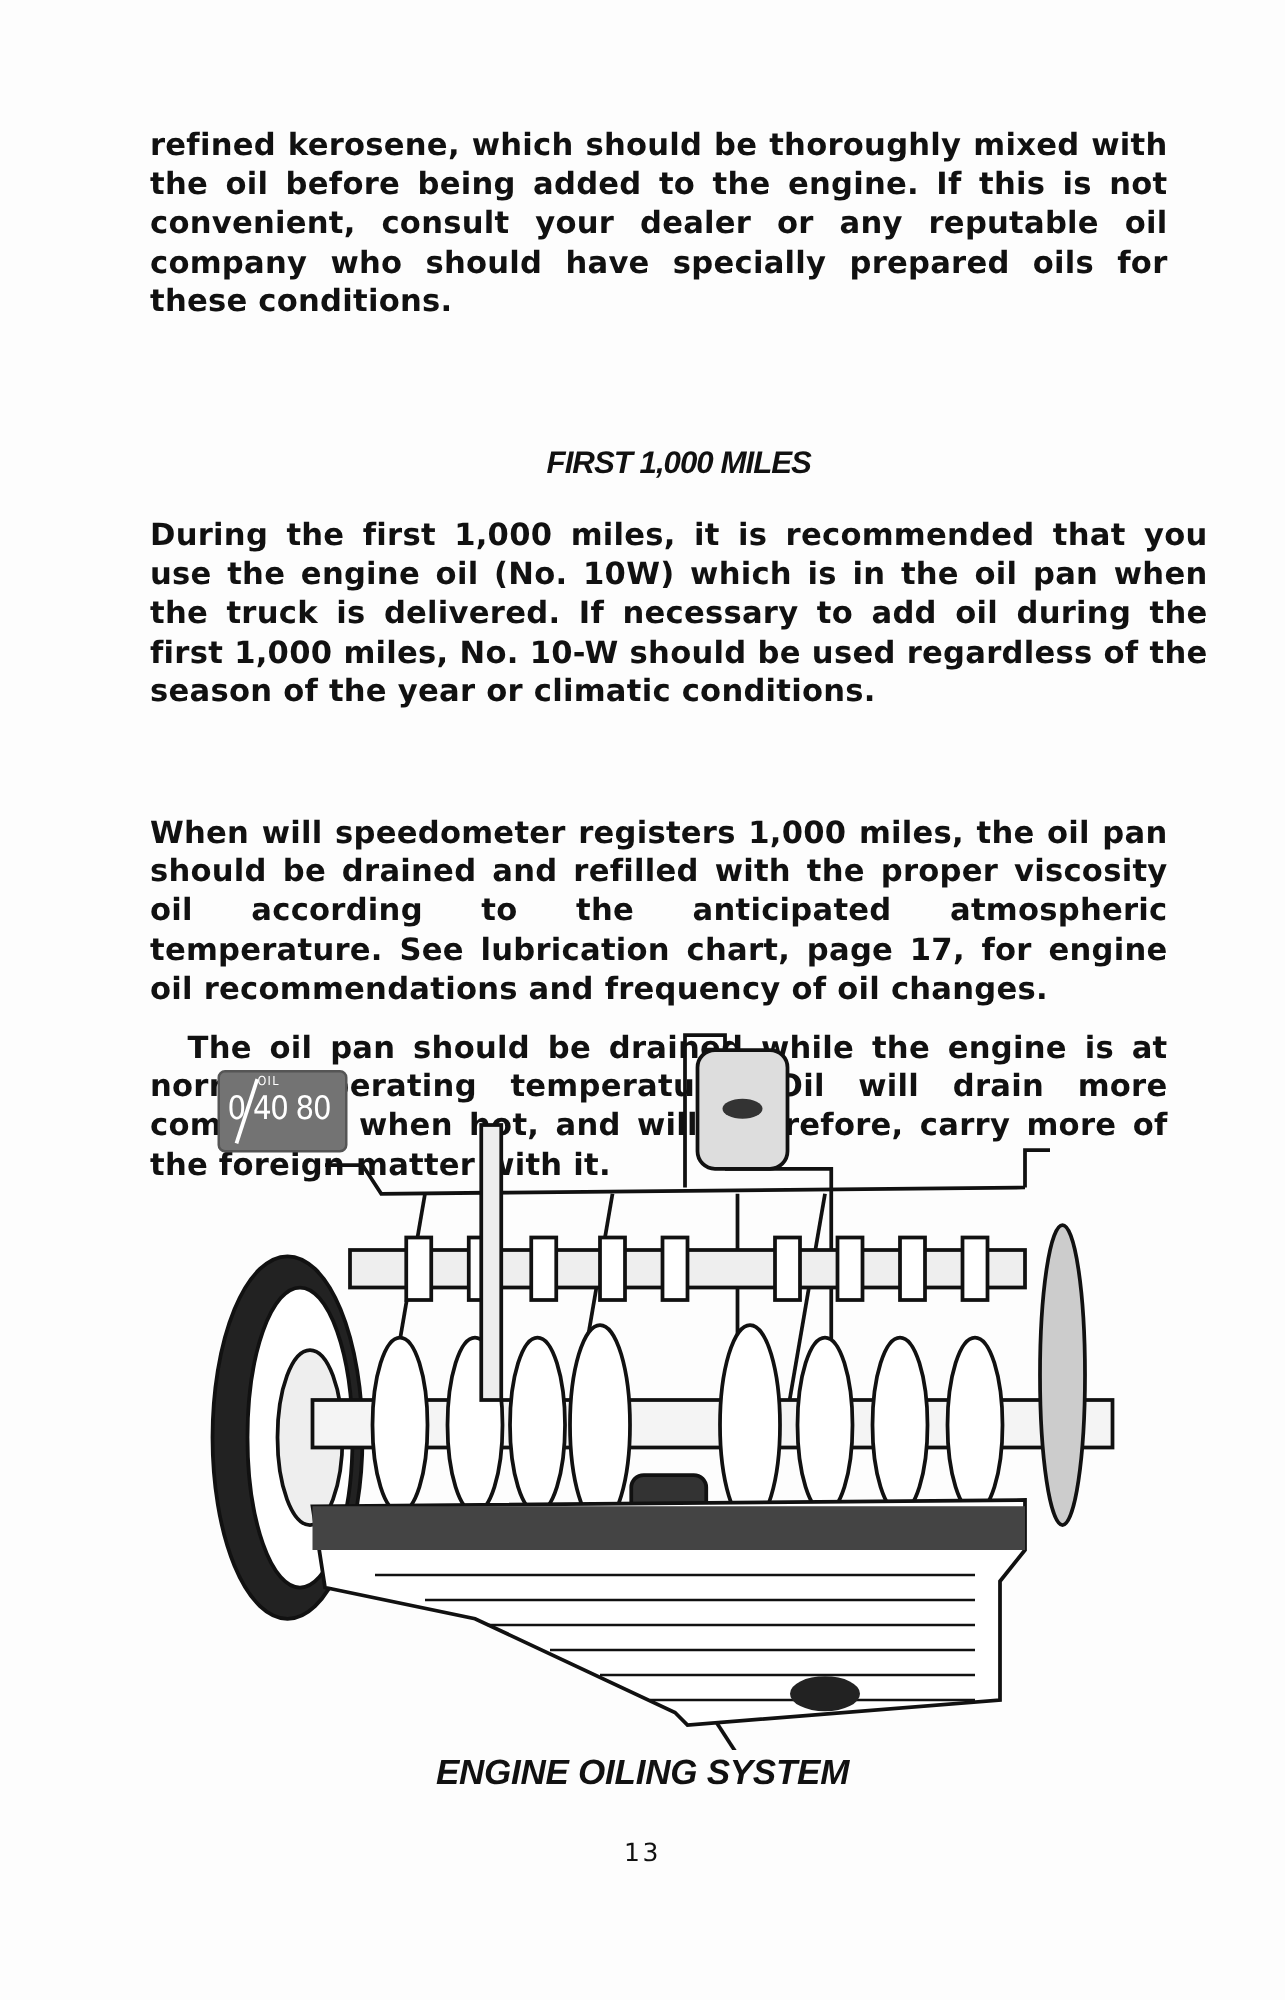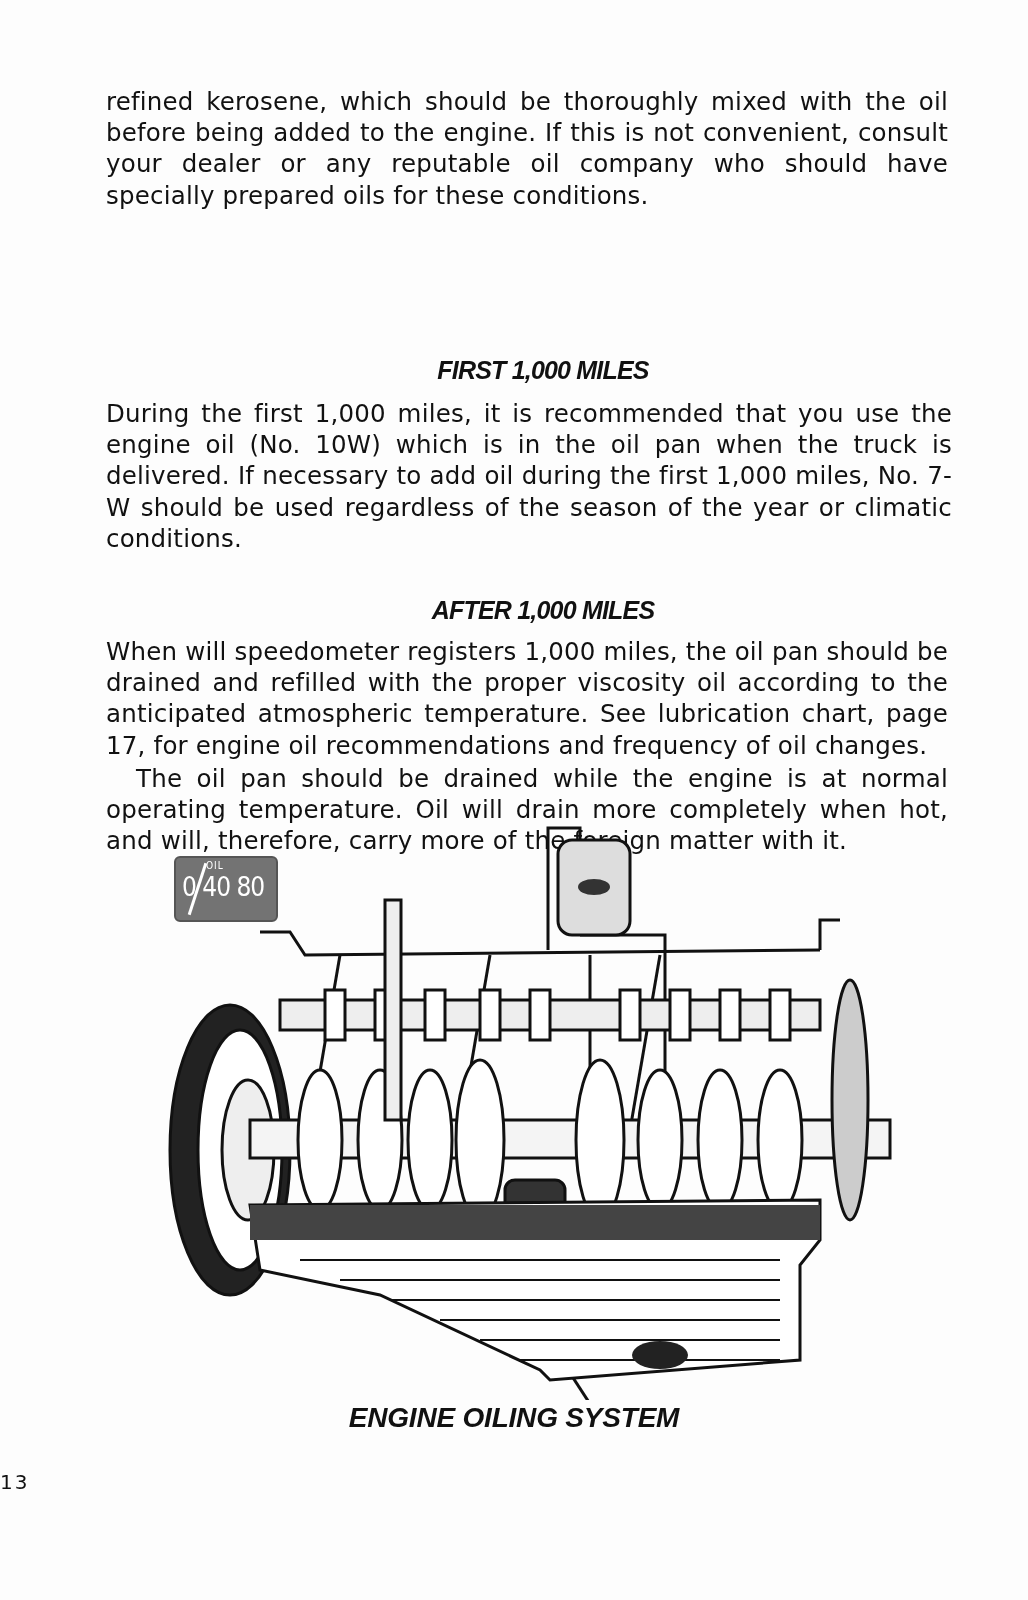--- a/index.html
+++ b/index.html
@@ -3,57 +3,56 @@
 <meta charset="utf-8">
 <style>
   html, body { margin: 0; padding: 0; }
   body {
     width: 1028px; height: 1600px; background: #fdfdfd; position: relative; overflow: hidden;
     font-family: "DejaVu Sans", "Liberation Sans", sans-serif; color: #111;
   }
   .page { position: absolute; left: 104px; top: 84px; width: 846px; }
   .para {
     font-size: 24.5px; line-height: 31.2px; text-align: justify; text-align-last: left;
-    margin: 2px; letter-spacing: 0.2px; font-weight: 400;
+    margin: 16px; letter-spacing: 0.2px; font-weight: 700;
   }
   .para.indent { text-indent: 30px; }
   .heading {
     font-family: "Liberation Sans", sans-serif; font-style: italic; font-weight: 700;
     font-size: 25px; text-align: center; letter-spacing: -0.8px; margin: 16px;
   }
   #h1 { position: absolute; top: 256px; left: 0; width: 846px; }
   #p2 { position: absolute; top: 312px; left: 0; width: 846px; }
   #h2 { position: absolute; top: 496px; left: 0; width: 846px; }
   #p3 { position: absolute; top: 550px; left: 0; width: 846px; }
   .figure { position: absolute; left: 160px; top: 820px; width: 740px; height: 580px; }
   .caption {
     position: absolute; top: 1402px; left: 0; width: 1028px; text-align: center;
     font-family: "Liberation Sans", sans-serif; font-style: italic; font-weight: 700; font-size: 28px; letter-spacing: -0.2px;
   }
   .pagenum {
-    position: absolute; top: 1470px; left: 0; width: 1028px; text-align: left;
+    position: absolute; top: 1470px; left: 0; width: 1028px; text-align: center;
     font-size: 20px; letter-spacing: 2px;
   }
   .gauge {
     position: absolute; left: 14px; top: 36px; width: 100px; height: 62px;
     background: #737373; border-radius: 6px; border: 2px solid #555; color: #fff;
     font-family: "DejaVu Sans Condensed", "DejaVu Sans", sans-serif;
   }
   .gauge .lbl { position: absolute; top: 2px; left: 30px; font-size: 10px; letter-spacing: 1px; }
   .gauge .vals { position: absolute; top: 14px; left: 6px; font-size: 26px; letter-spacing: -1px; white-space: nowrap; }
   .gauge .needle { position: absolute; left: 20px; top: 4px; width: 3px; height: 54px; background: #fff; transform: rotate(18deg); }
 </style>
 </head>
 <body>
 
 <div class="page">
   <p class="para">refined kerosene, which should be thoroughly mixed with the oil before being added to the engine. If this is not convenient, consult your dealer or any reputable oil company who should have specially prepared oils for these conditions.</p>
   <h2 class="heading" id="h1">FIRST 1,000 MILES</h2>
-  <p class="para" id="p2">During the first 1,000 miles, it is recommended that you use the engine oil (No. 10W) which is in the oil pan when the truck is delivered. If necessary to add oil during the first 1,000 miles, No. 7-W should be used regardless of the season of the year or climatic conditions.</p>
-  <h2 class="heading" id="h2">AFTER 1,000 MILES</h2>
+  <p class="para" id="p2">During the first 1,000 miles, it is recommended that you use the engine oil (No. 10W) which is in the oil pan when the truck is delivered. If necessary to add oil during the first 1,000 miles, No. 10-W should be used regardless of the season of the year or climatic conditions.</p>
   <div id="p3">
     <p class="para">When will speedometer registers 1,000 miles, the oil pan should be drained and refilled with the proper viscosity oil according to the anticipated atmospheric temperature. See lubrication chart, page 17, for engine oil recommendations and frequency of oil changes.</p>
     <p class="para indent">The oil pan should be drained while the engine is at normal operating temperature. Oil will drain more completely when hot, and will, therefore, carry more of the foreign matter with it.</p>
   </div>
 </div>
 
 <div class="figure">
   <div class="gauge">
     <div class="needle"></div>
     <span class="lbl">OIL</span>

